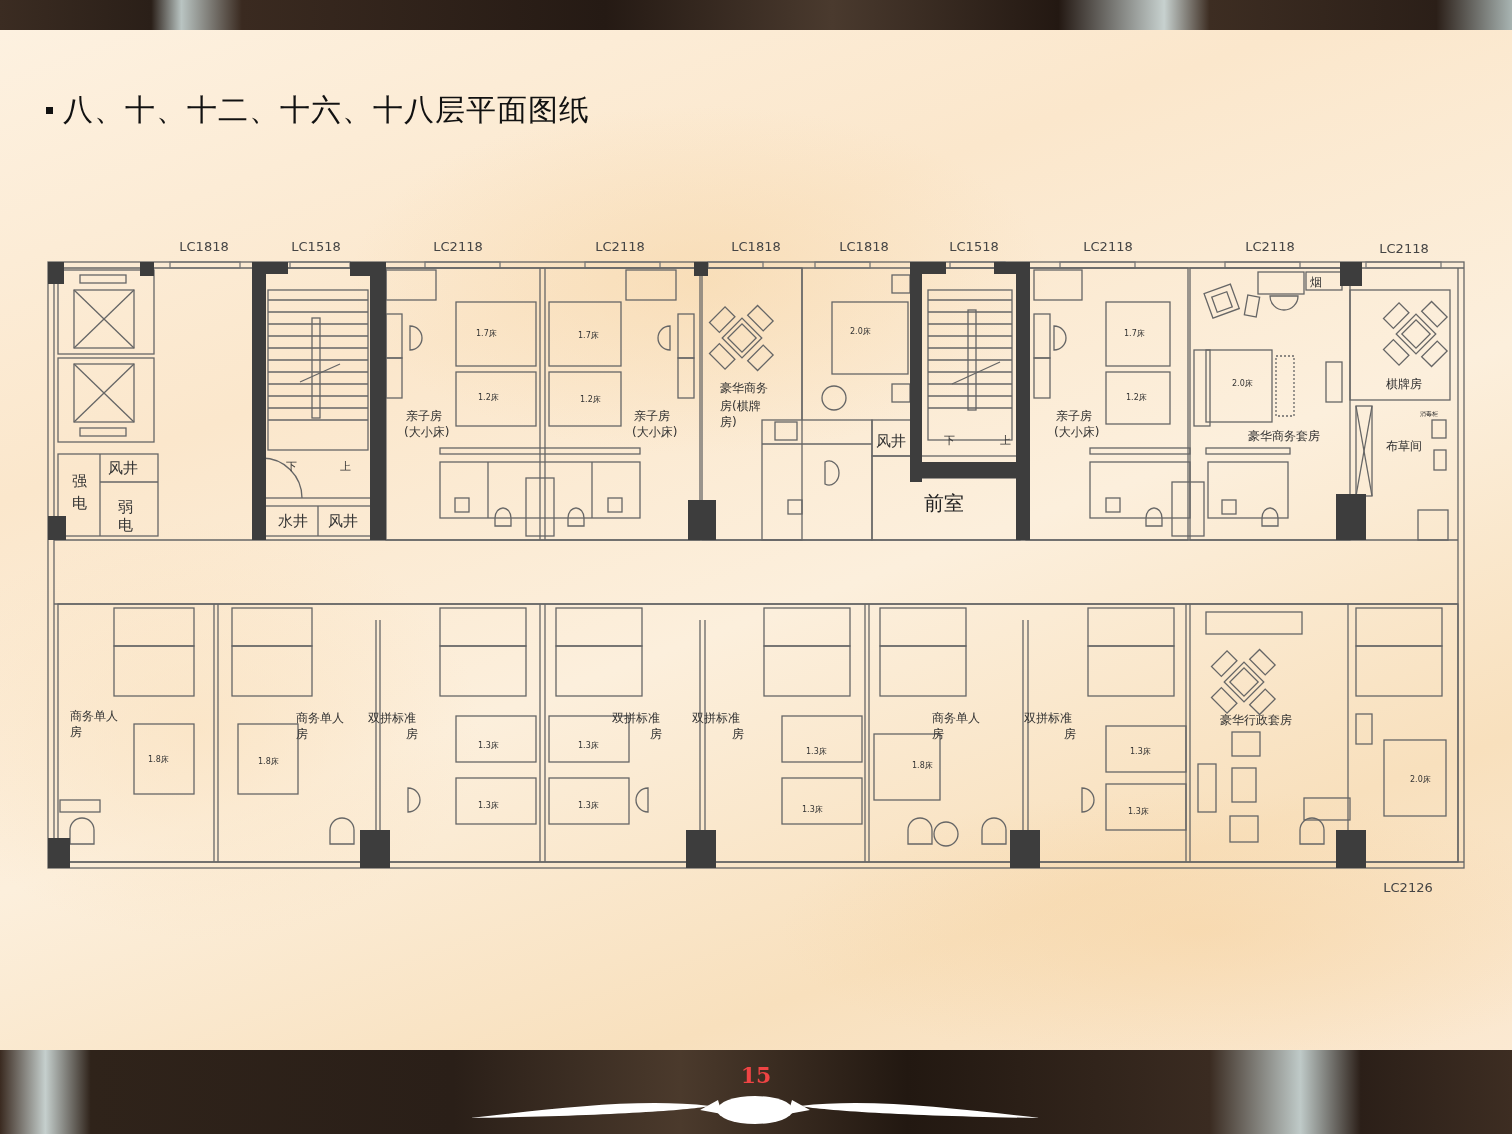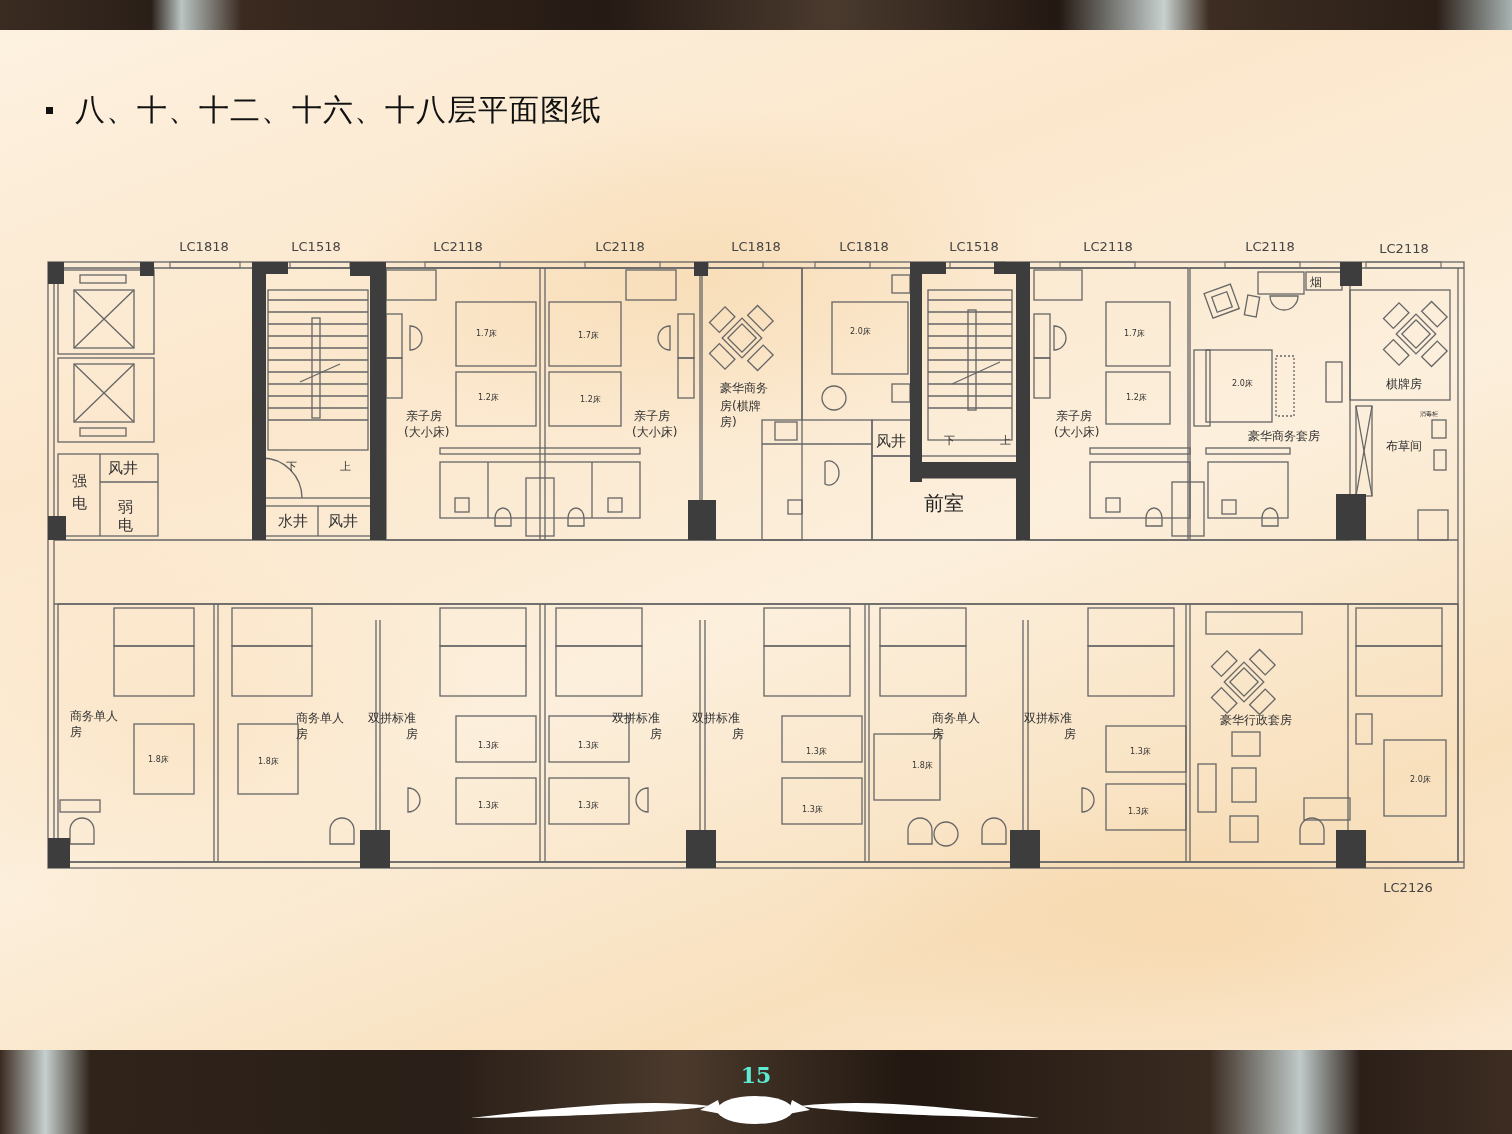--- a/index.html
+++ b/index.html
@@ -9,25 +9,25 @@
     background: linear-gradient(90deg,#3b2c22 0%,#2a1f18 10%,#b9c4c2 12%,#3a2a20 16%,#251a14 40%,#4a3a2e 55%,#231812 70%,#c7d1cf 77%,#3d2d22 80%,#2b1f18 95%,#a8b4b2 100%); }
   .slide { position:absolute; left:0; top:30px; width:1512px; height:1020px;
     background:
       radial-gradient(ellipse 500px 250px at 700px 250px, rgba(246,214,168,0.55), transparent 70%),
       radial-gradient(ellipse 400px 300px at 200px 700px, rgba(250,225,190,0.6), transparent 70%),
       radial-gradient(ellipse 600px 200px at 1200px 900px, rgba(246,210,160,0.5), transparent 70%),
       linear-gradient(160deg,#fdf1e0 0%,#fbe7cc 30%,#fcefdc 55%,#f8e0bd 80%,#fbe9d2 100%); }
   .marble-bottom { position:absolute; left:0; top:1050px; width:1512px; height:84px;
     background: linear-gradient(90deg,#3a2a20 0%,#c5cfcd 3%,#2f231a 6%,#2a1f18 30%,#4b3a2c 45%,#221811 60%,#3a2b21 80%,#bfcac8 86%,#2b1f18 90%,#3d2d22 100%); }
   .title { position:absolute; left:46px; top:90px; font-size:30px; color:#111;
-    display:flex; align-items:center; gap:22px; letter-spacing:1px; }
+    display:flex; align-items:center; gap:10px; letter-spacing:1px; }
   .bullet { width:7px; height:7px; background:#111; display:inline-block; }
   .plan { position:absolute; left:0; top:0; }
   .pagenum { position:absolute; left:0; width:1512px; top:1062px; text-align:center;
-    color:#5eead4; font-weight:bold; font-size:22px; font-family:"DejaVu Serif", serif; }
+    color:#ef4444; font-weight:bold; font-size:22px; font-family:"DejaVu Serif", serif; }
   .flourish { position:absolute; left:460px; top:1088px; }
   svg text { font-family:"DejaVu Sans", sans-serif; }
 </style>
 </head>
 <body>
 
 <div class="marble-top"></div>
 <div class="slide"></div>
 <div class="marble-bottom"></div>
 

